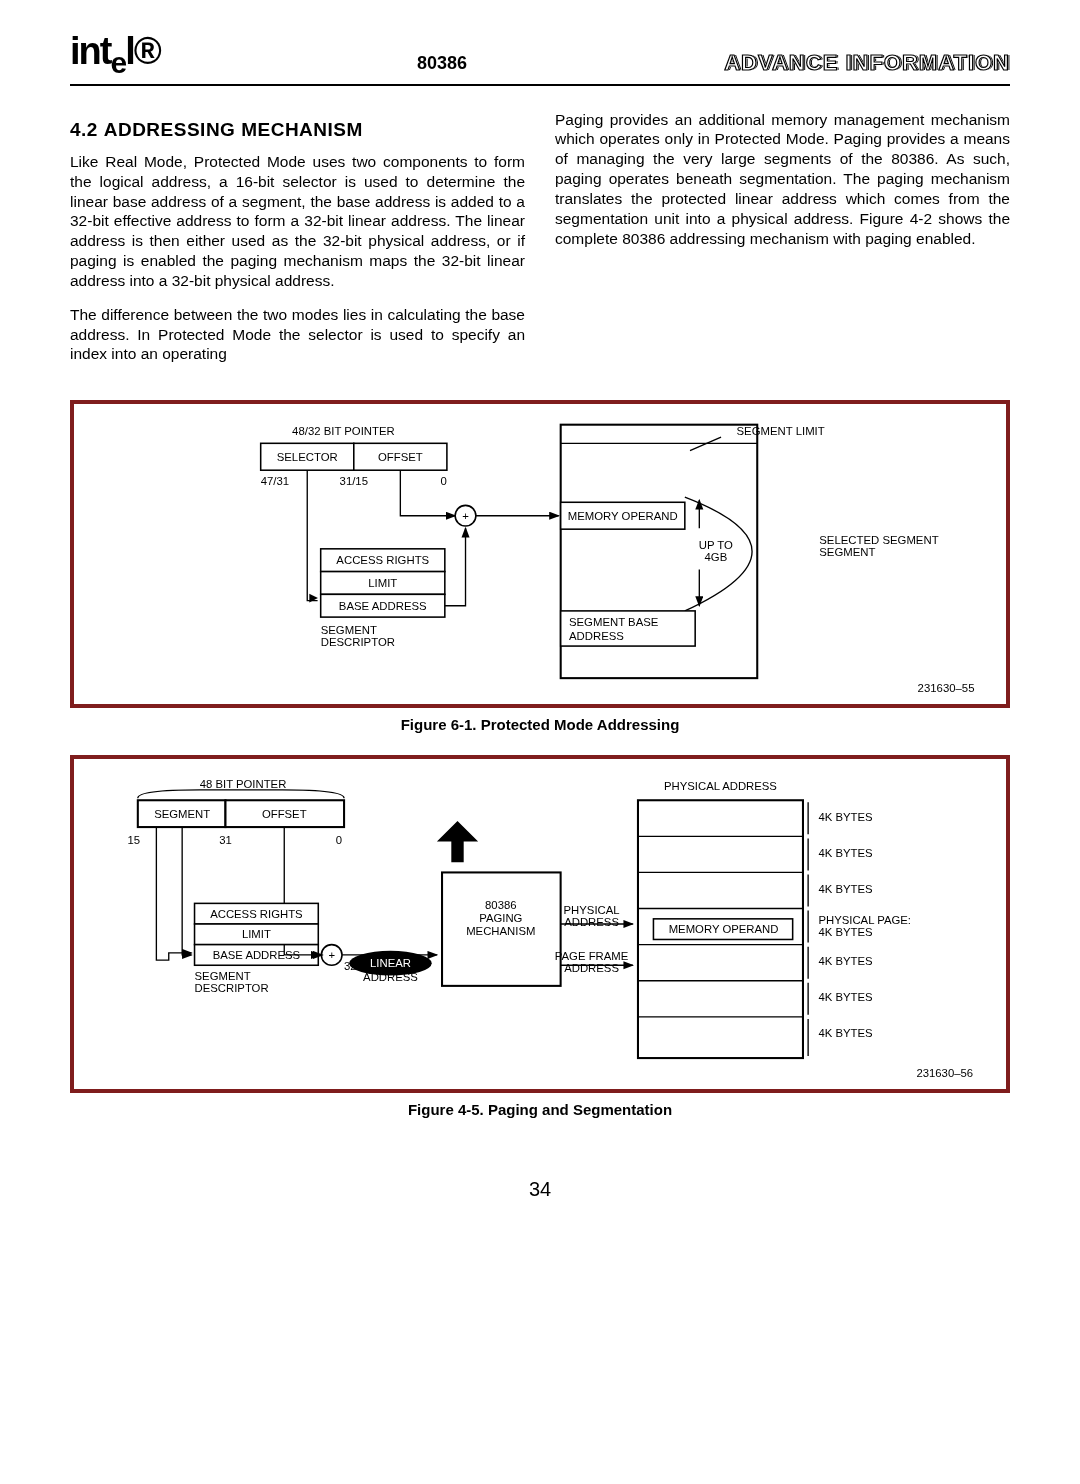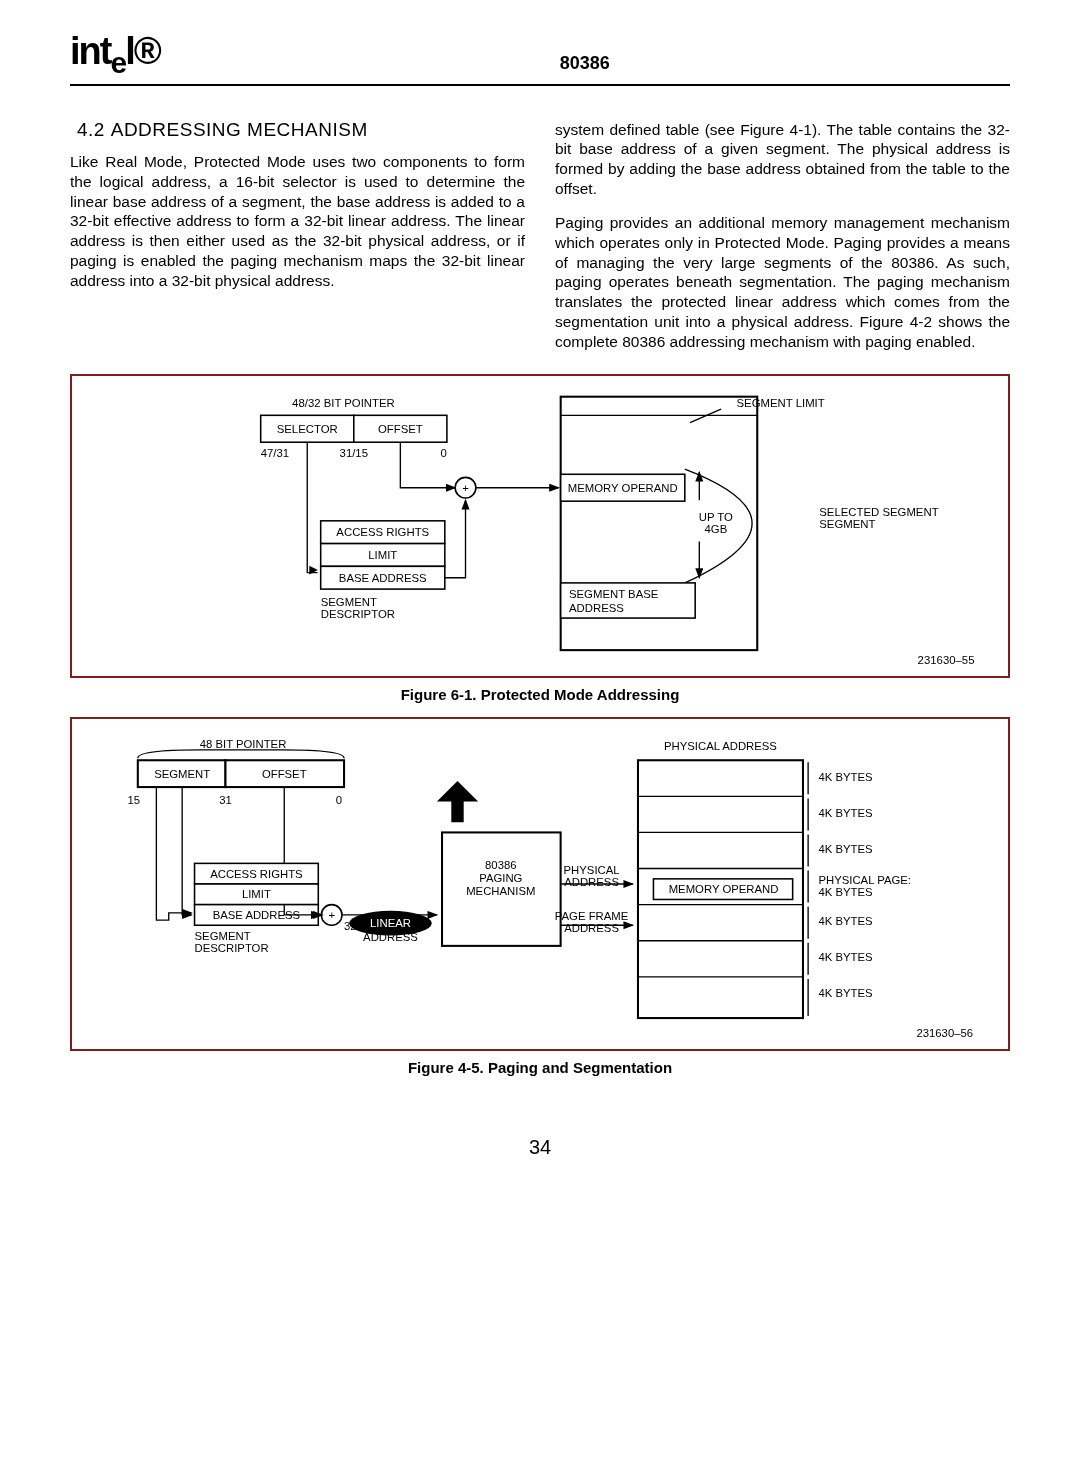--- a/index.html
+++ b/index.html
@@ -44,57 +44,58 @@
   hr.top { border: none; border-top: 2px solid #000; margin: 0 0 24px 0; }
   .columns {
     display: flex;
     gap: 30px;
     font-size: 15.5px;
     line-height: 1.28;
   }
   .col { flex: 1; text-align: justify; }
   h2.sect {
     font-size: 19px;
-    font-weight: 400;
-    margin: 8px 0 10px 7px;
+    font-weight: 700;
+    margin: 8px 0 10px 0;
     letter-spacing: 0.5px;
   }
   p { margin: 0 0 14px 0; }
   .fig {
-    border: 2px solid #7f1d1d;
-    margin-top: 8px;
+    border: 4px solid #7f1d1d;
+    margin-top: 22px;
     margin-bottom: 6px;
     position: relative;
   }
   .figcap {
     text-align: center;
     font-weight: 700;
     font-size: 15px;
     margin: 8px 0 14px 0;
   }
   .pg { text-align:center; font-size:20px; margin-top:60px;}
 </style>
 </head>
 <body>
 
 <div class="header">
   <div class="logo">int<sub style="font-size:30px">e</sub>l<span class="logo-dot">®</span></div>
   <div class="chip">80386</div>
+  <div class="adv"><span>ADVANCE INFORMATION</span></div>
 </div>
 <hr class="top">
 
 <div class="columns">
   <div class="col">
     <h2 class="sect">
       <span>4.2</span>&nbsp;<span>ADDRESSING MECHANISM</span>
     </h2>
     <p>Like Real Mode, Protected Mode uses two components to form the logical address, a 16-bit selector is used to determine the linear base address of a segment, the base address is added to a 32-bit effective address to form a 32-bit linear address. The linear address is then either used as the 32-bit physical address, or if paging is enabled the paging mechanism maps the 32-bit linear address into a 32-bit physical address.</p>
+    <p>The difference between the two modes lies in calculating the base address. In Protected Mode the selector is used to specify an index into an operating</p>
   </div>
   <div class="col">
-    <p style="margin-top:10px">system defined table (see Figure 4-1). The table contains the 32-bit base address of a given segment. The physical address is formed by adding the base address obtained from the table to the offset.</p>
     <p>Paging provides an additional memory management mechanism which operates only in Protected Mode. Paging provides a means of managing the very large segments of the 80386. As such, paging operates beneath segmentation. The paging mechanism translates the protected linear address which comes from the segmentation unit into a physical address. Figure 4-2 shows the complete 80386 addressing mechanism with paging enabled.</p>
   </div>
 </div>
 
 <div class="fig" style="height:300px;">
 <svg viewBox="0 0 900 290" width="100%" height="100%">
   <style>
     text { font-family: Helvetica, Arial, sans-serif; font-size:11px; }
     .box { fill:#fff; stroke:#000; stroke-width:1.5; }
     .thick { stroke:#000; stroke-width:2; fill:none;}

